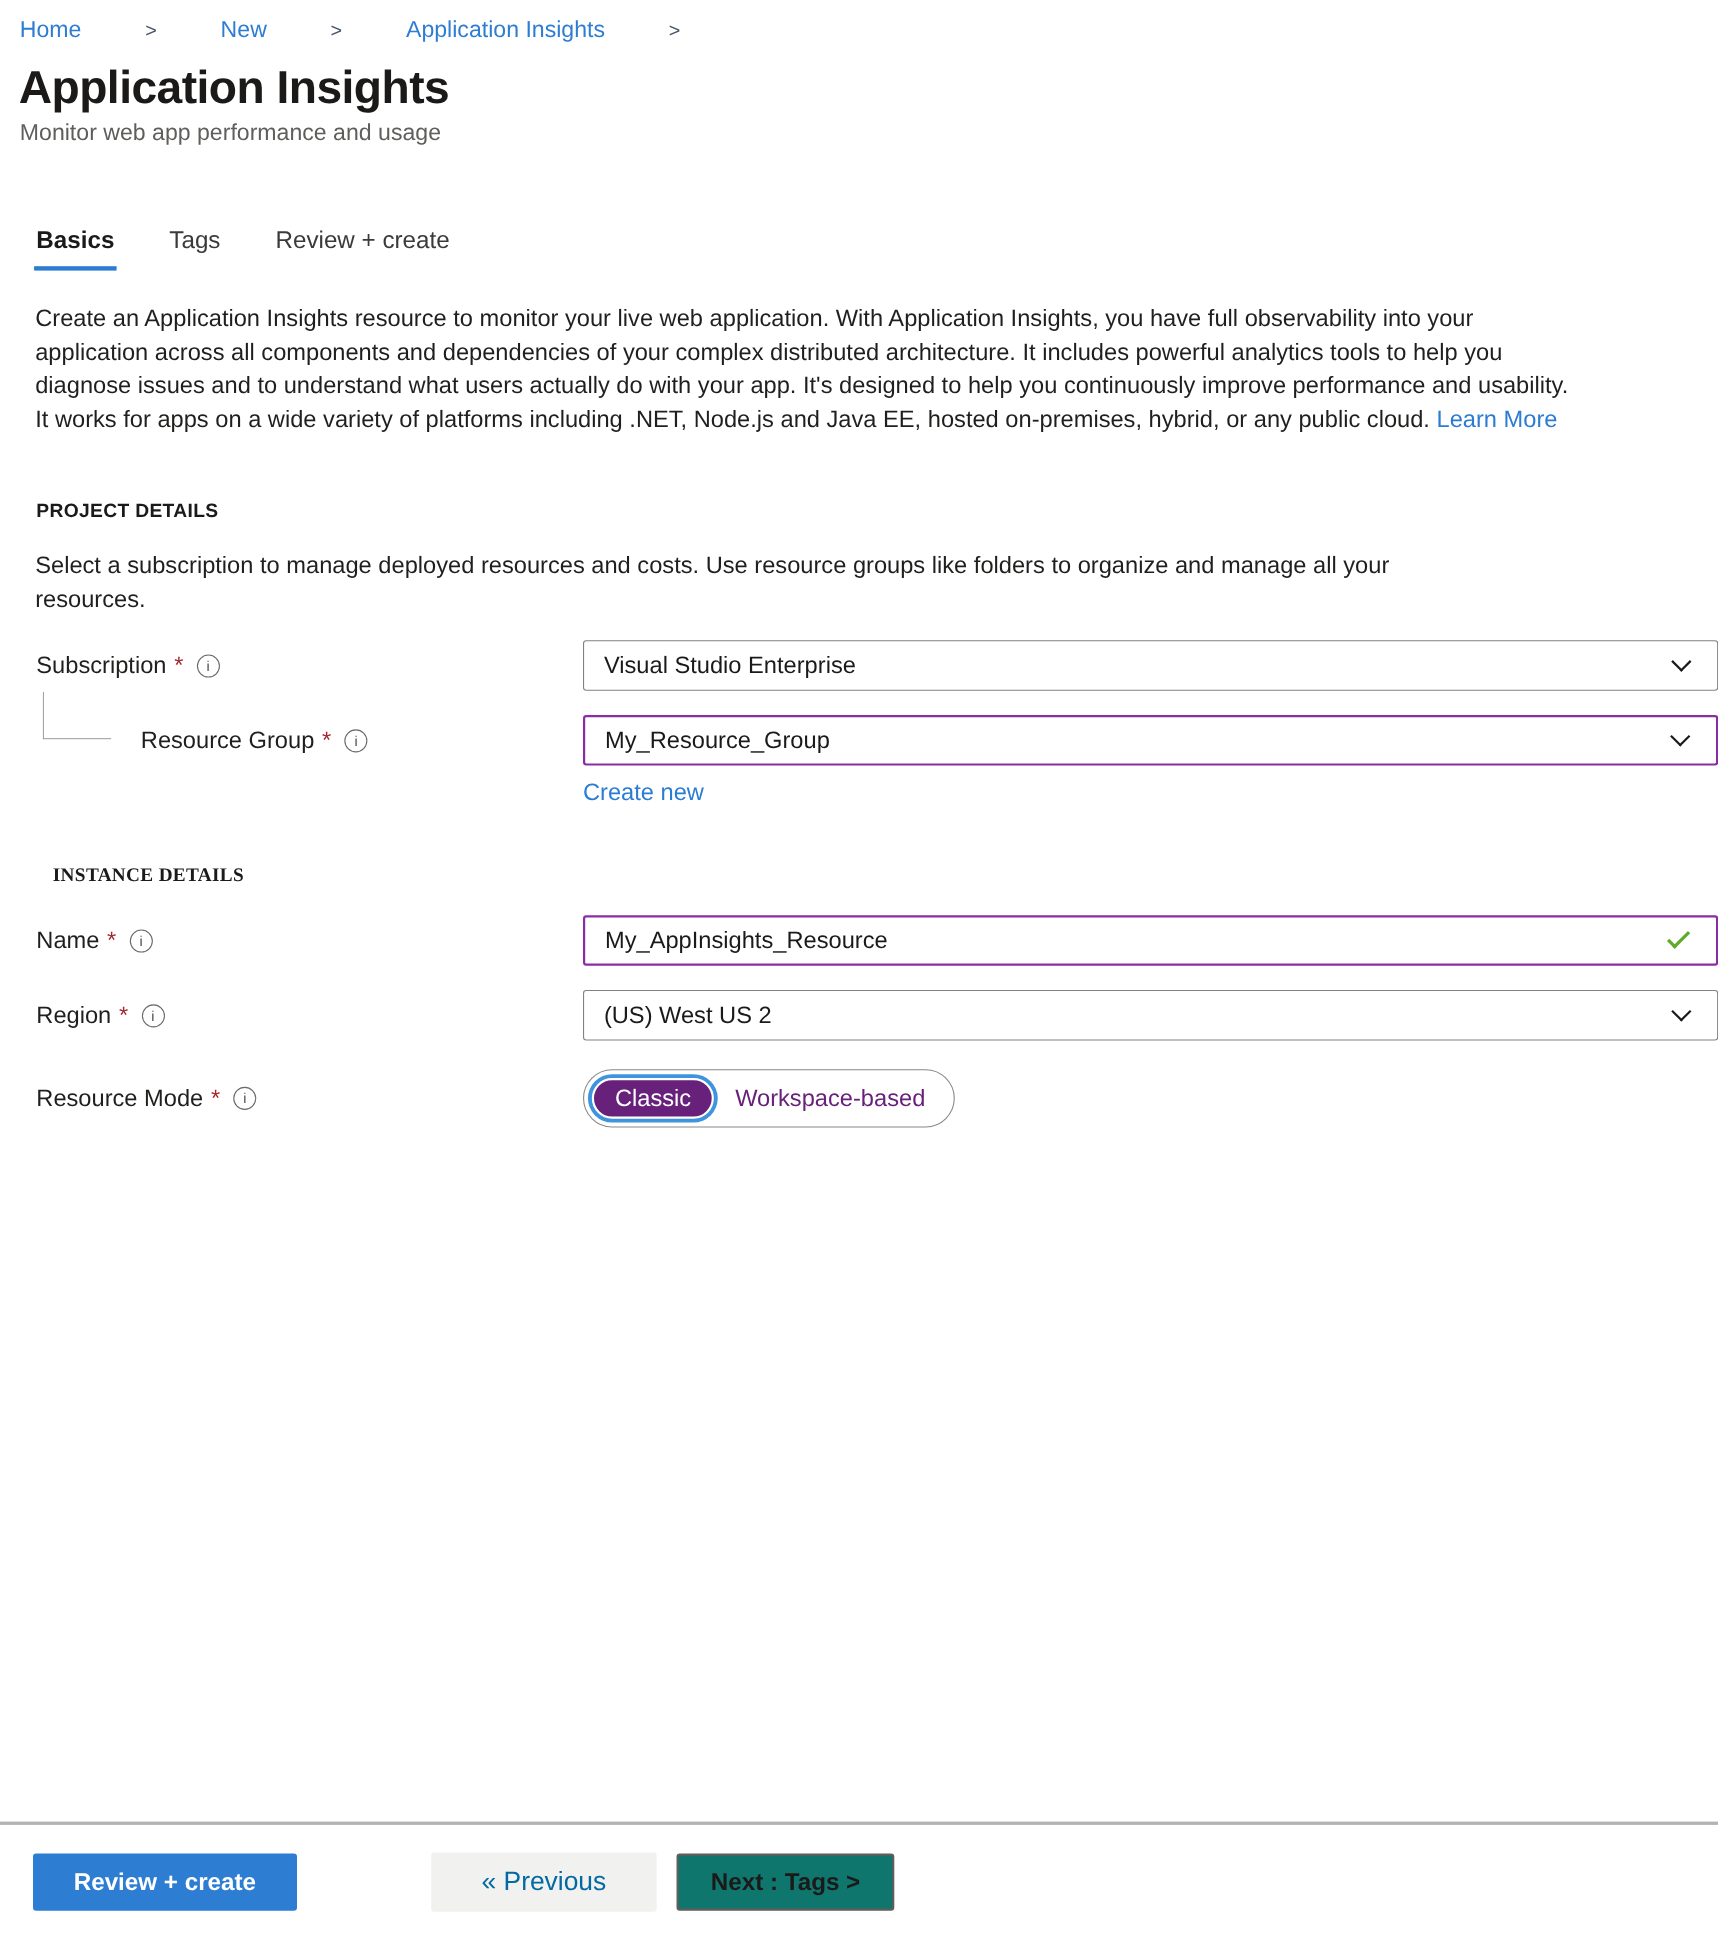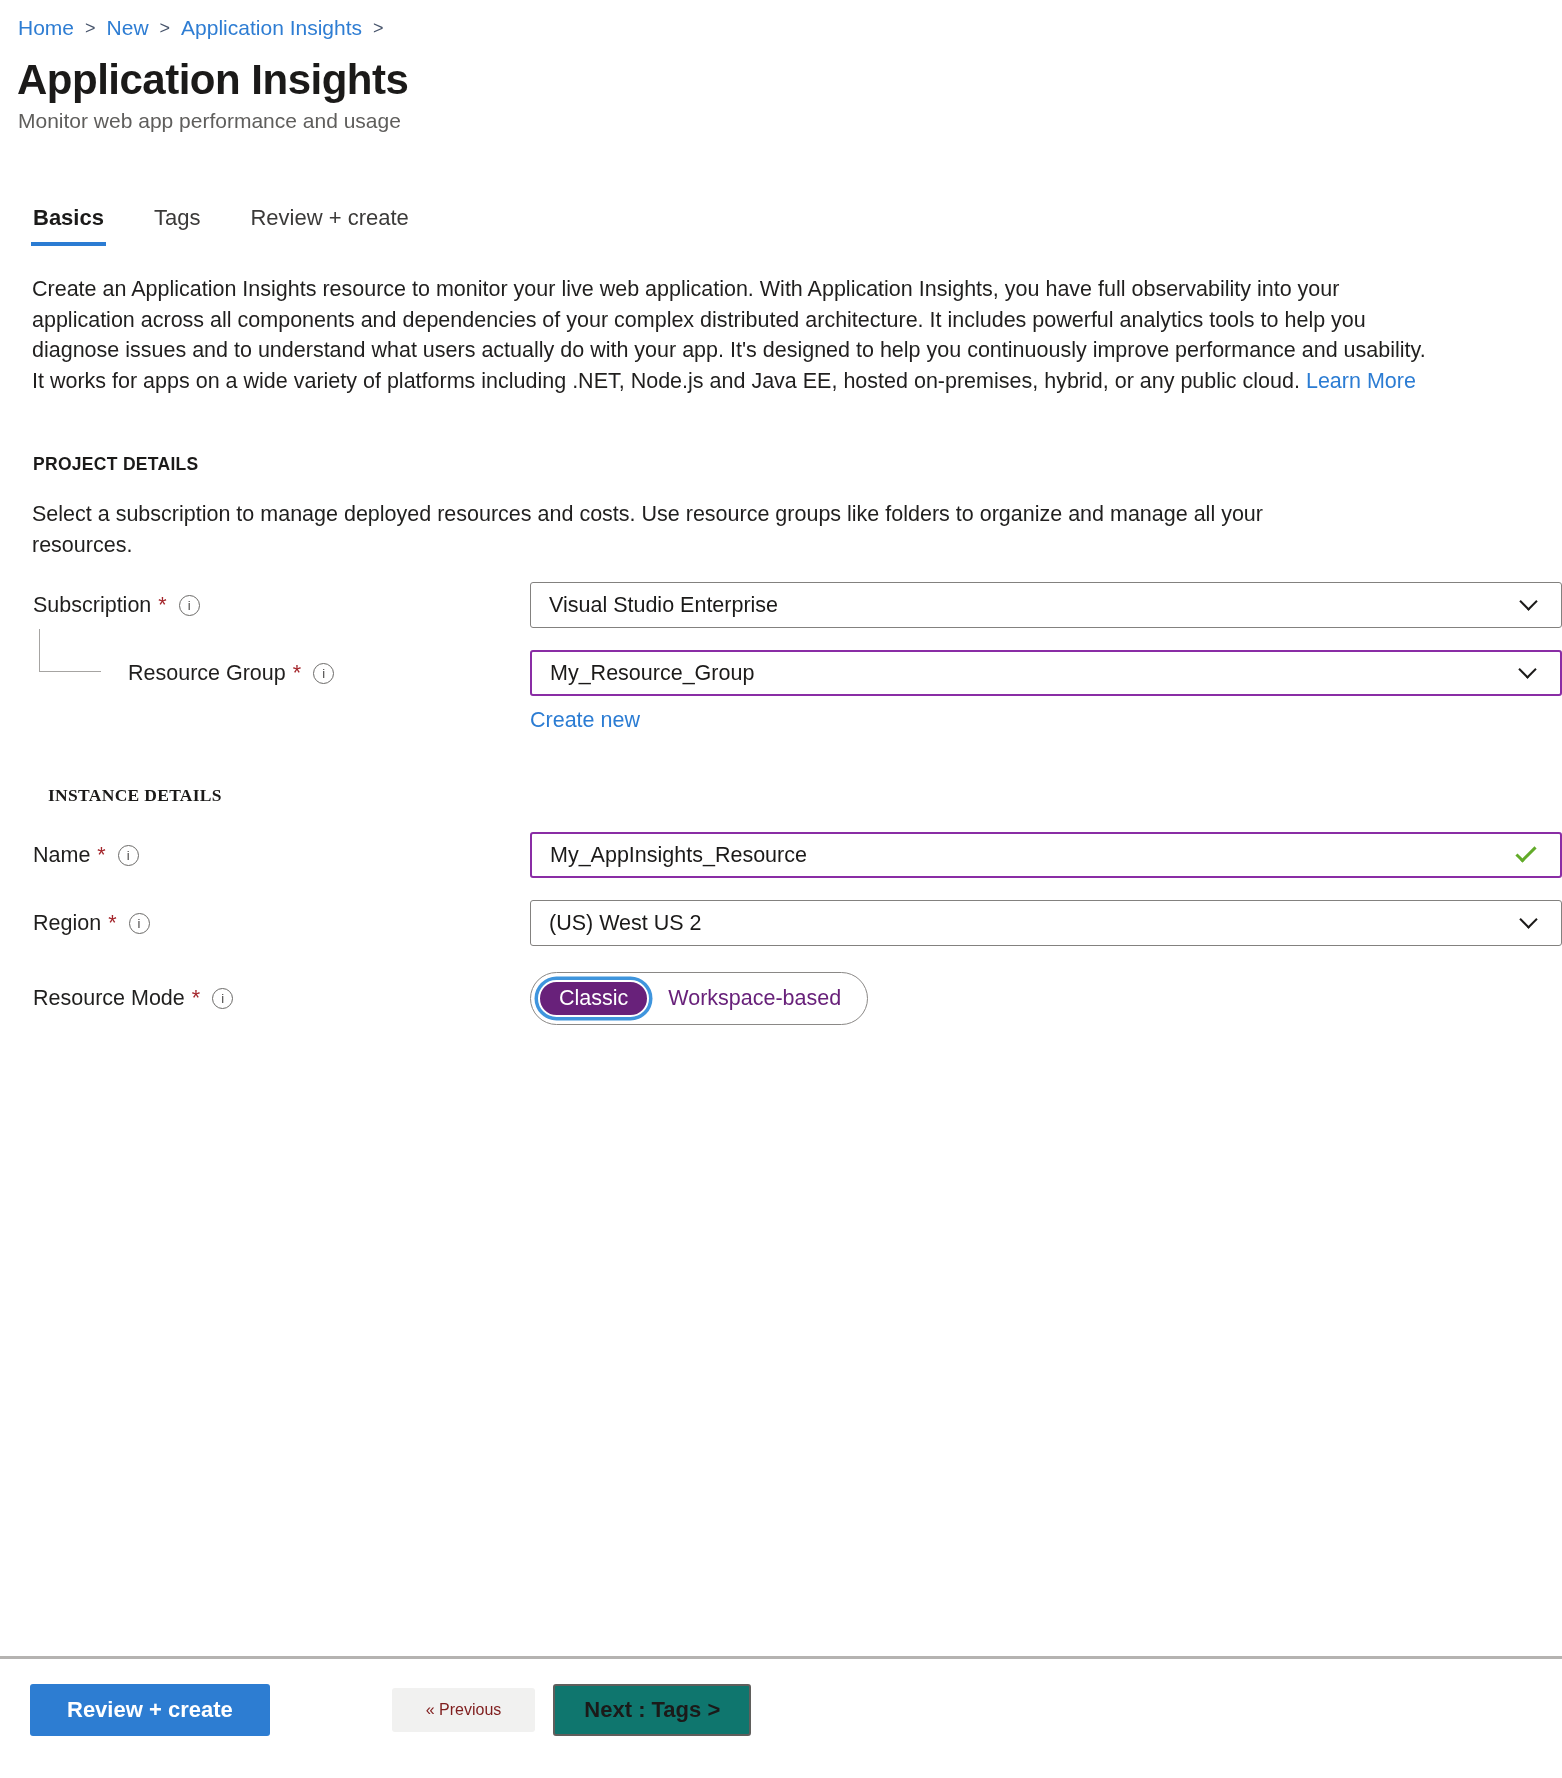--- a/index.html
+++ b/index.html
@@ -4,21 +4,21 @@
 <style>
   * { box-sizing: border-box; }
   html,body { margin:0; padding:0; }
   body {
     width:1562px; height:1778px; position:relative; overflow:hidden;
     background:#ffffff; color:#1b1a19;
     font-family:"Liberation Sans","DejaVu Sans",sans-serif;
   }
 
   
-  .breadcrumb { padding:16px 0 0 18px; font-size:21px; display:flex; align-items:center; }
+  .breadcrumb { padding:16px 0 0 18px; font-size:21px; display:flex; align-items:center;gap:47px; }
   .breadcrumb a { color:#2e7dd3; text-decoration:none; cursor:pointer; }
   .breadcrumb .sep { color:#47546b; margin:0 11px; font-size:18px; }
 
   
   h1 { margin:16px 0 0 17px; font-size:42px; font-weight:700; color:#1b1a19; letter-spacing:-0.5px; }
   .subtitle { margin:5px 0 0 18px; font-size:21px; color:#5f5e5c; }
 
   
   .tabs { display:flex; gap:50px; margin:72px 0 0 33px; }
   .tab { font-size:22px; color:#3b3a39; padding-bottom:15px; cursor:pointer; position:relative; }
@@ -79,21 +79,21 @@
     margin:3px; cursor:pointer;
   }
   .chip-unselected { color:#68217a; font-size:21.5px; padding:4px 18px 4px 16px; cursor:pointer; }
 
   
   .footer { position:absolute; top:1656px; left:0; width:1562px; }
   .footer-divider { height:3px; background:#b5b3b1; width:100%; }
   .footer-buttons { display:flex; align-items:center; margin:25px 0 0 30px; }
   .btn { font-family:inherit; cursor:pointer; border-radius:3px; }
   .btn-primary { background:#2d7dd2; color:#fff; font-size:22px; font-weight:700; padding:13px 37px; border:none; }
-  .btn-disabled { background:#f1f1f0; color:#7f1d1d; font-size:16px; padding:13px 34px; margin-left:122px; border:none; cursor:default; }
+  .btn-disabled { background:#f1f1f0; color:#0369a1; font-size:24px; padding:13px 46px; margin-left:122px; border:none; cursor:default; }
   .btn-secondary { background:#0f766e; color:#1b1a19; font-size:22px; font-weight:700; padding:11px 29px; margin-left:18px; border:2px solid #5f5e5c; }
 </style>
 </head>
 <body>
 
 <nav class="breadcrumb">
   <a>Home</a>
   <span class="sep">&gt;</span>
   <a>New</a>
   <span class="sep">&gt;</span>

